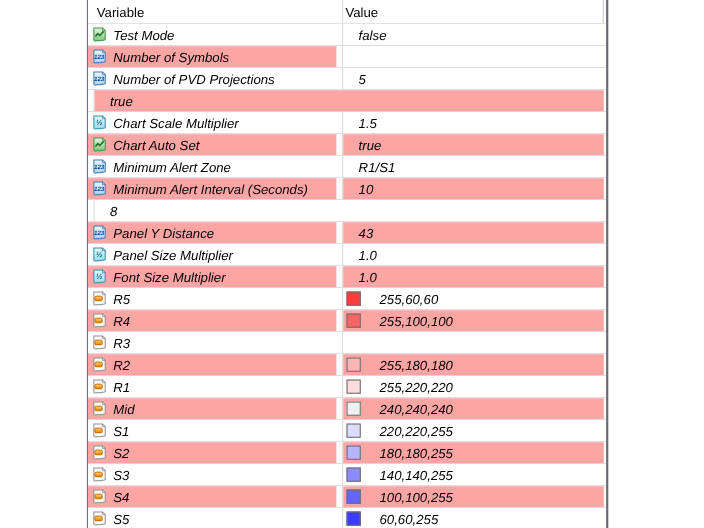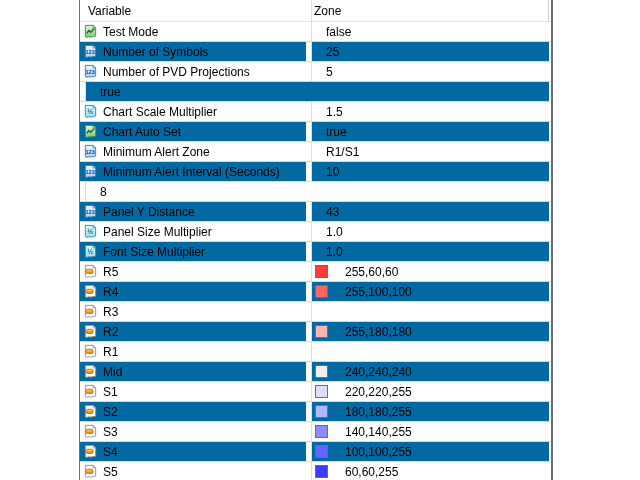--- a/index.html
+++ b/index.html
@@ -13,38 +13,38 @@
     box-sizing:border-box;background:#fff;
     border-left:1px solid #70707b;border-right:2px solid #6a6a75;
     overflow:hidden;
   }
   .hdr{
     display:flex;align-items:center;height:22px;box-sizing:border-box;
     border-bottom:1px solid #e0e0e0;background:#fff;justify-content:flex-end;
   }
   .row{
     display:flex;align-items:center;height:20px;box-sizing:border-box;
-    border-bottom:1px solid #d9d9d9;background:#fff;
+    border-bottom:1px solid #d9d9d9;background:#fff;font-style:italic;
   }
   .c-var{
     width:226px;height:100%;display:flex;align-items:center;
     box-sizing:border-box;padding-left:3px;overflow:hidden;white-space:nowrap;
   }
   .hdr .c-var{padding-left:8px;}
   .gut{
     width:6px;height:100%;box-sizing:border-box;background:#fff;
     border-right:1px solid #dcdcdc;flex:none;
   }
   .c-val{
     flex:1;height:100%;display:flex;align-items:center;
     box-sizing:border-box;padding-left:2px;overflow:hidden;white-space:nowrap;
   }
   .edge{width:2px;height:100%;background:#fff;flex:none;}
   .hdr .edge{border-left:1px solid #d0d0d0;}
-  .row.alt .c-var,.row.alt .c-val{background:#0369a1;}
+  .row.alt .c-var,.row.alt .c-val{background:#fca5a5;}
   .icon{
     width:17px;height:16px;display:inline-flex;align-items:center;
     justify-content:flex-start;flex:none;
   }
   .icon svg{display:block;}
   .vname{margin-left:3px;}
   .vval{margin-left:12px;}
   .swatch{
     width:13px;height:13px;box-sizing:border-box;border:1px solid #6e6e6e;
     margin:0 5px 0 1px;flex:none;display:inline-block;background:#fff;
@@ -75,21 +75,21 @@
   </defs>
 </svg>
 
 <div class="tbl">
   <div class="hdr">
     <div class="c-var">
       <span>Variable</span>
     </div>
     <div class="gut"></div>
     <div class="c-val">
-      <span>Zone</span>
+      <span>Value</span>
     </div>
     <div class="edge"></div>
   </div>
   <div id="rows">
   <div class="row">
     <div class="c-var">
       <span class="icon">
             <svg width="15" height="15" viewBox="0 0 16 16">
        <path d="M2.5 1.5 H10.8 L13.5 4.2 V12.8 C12.2 14.1 10.8 12.9 9.4 13.7 C8 14.5 6.6 13.1 5.2 13.9 C4.1 14.5 2.5 14.2 2.5 13.2 Z" fill="url(#g-bool)" stroke="#3f9140" stroke-width="1"></path>
        <path d="M10.8 1.5 L13.5 4.2 H10.8 Z" fill="#f2fbf2" stroke="#3f9140" stroke-width="0.8"></path>
@@ -111,24 +111,20 @@
       <span class="icon">
             <svg width="15" height="15" viewBox="0 0 16 16">
        <path d="M2.5 1.5 H10.8 L13.5 4.2 V12.8 C12.2 14.1 10.8 12.9 9.4 13.7 C8 14.5 6.6 13.1 5.2 13.9 C4.1 14.5 2.5 14.2 2.5 13.2 Z" fill="url(#g-int)" stroke="#4079a8" stroke-width="1"></path>
        <path d="M10.8 1.5 L13.5 4.2 H10.8 Z" fill="#f3faff" stroke="#4079a8" stroke-width="0.8"></path>
        <text x="7.6" y="10.3" text-anchor="middle" font-family="Liberation Sans, sans-serif" font-size="6" font-weight="bold" fill="#123f8f">123</text>
      </svg>
           </span>
       <span class="vname">Number of Symbols</span>
     </div>
     <div class="gut"></div>
-    <div class="c-val">
-
-      <span class="vval">25</span>
-    </div>
     <div class="edge"></div>
   </div>
 
   <div class="row">
     <div class="c-var">
       <span class="icon">
             <svg width="15" height="15" viewBox="0 0 16 16">
        <path d="M2.5 1.5 H10.8 L13.5 4.2 V12.8 C12.2 14.1 10.8 12.9 9.4 13.7 C8 14.5 6.6 13.1 5.2 13.9 C4.1 14.5 2.5 14.2 2.5 13.2 Z" fill="url(#g-int)" stroke="#4079a8" stroke-width="1"></path>
        <path d="M10.8 1.5 L13.5 4.2 H10.8 Z" fill="#f3faff" stroke="#4079a8" stroke-width="0.8"></path>
        <text x="7.6" y="10.3" text-anchor="middle" font-family="Liberation Sans, sans-serif" font-size="6" font-weight="bold" fill="#123f8f">123</text>
@@ -372,20 +368,24 @@
       <span class="icon">
             <svg width="15" height="15" viewBox="0 0 16 16">
        <path d="M2.5 1.5 H10.8 L13.5 4.2 V12.8 C12.2 14.1 10.8 12.9 9.4 13.7 C8 14.5 6.6 13.1 5.2 13.9 C4.1 14.5 2.5 14.2 2.5 13.2 Z" fill="#fdfdfd" stroke="#8f8f8f" stroke-width="1"></path>
        <path d="M10.8 1.5 L13.5 4.2 H10.8 Z" fill="#ffffff" stroke="#8f8f8f" stroke-width="0.8"></path>
        <rect x="3.4" y="5.6" width="7.2" height="4.4" rx="1.3" fill="url(#g-clr)" stroke="#bf6000" stroke-width="0.9"></rect>
      </svg>
           </span>
       <span class="vname">R1</span>
     </div>
     <div class="gut"></div>
+    <div class="c-val">
+      <span class="swatch" style="background: rgb(255, 220, 220);"></span>
+      <span class="vval">255,220,220</span>
+    </div>
     <div class="edge"></div>
   </div>
 
   <div class="row alt">
     <div class="c-var">
       <span class="icon">
             <svg width="15" height="15" viewBox="0 0 16 16">
        <path d="M2.5 1.5 H10.8 L13.5 4.2 V12.8 C12.2 14.1 10.8 12.9 9.4 13.7 C8 14.5 6.6 13.1 5.2 13.9 C4.1 14.5 2.5 14.2 2.5 13.2 Z" fill="#fdfdfd" stroke="#8f8f8f" stroke-width="1"></path>
        <path d="M10.8 1.5 L13.5 4.2 H10.8 Z" fill="#ffffff" stroke="#8f8f8f" stroke-width="0.8"></path>
        <rect x="3.4" y="5.6" width="7.2" height="4.4" rx="1.3" fill="url(#g-clr)" stroke="#bf6000" stroke-width="0.9"></rect>

